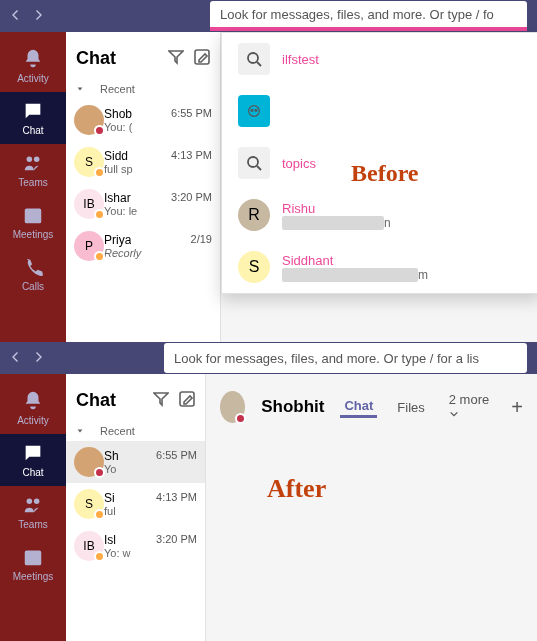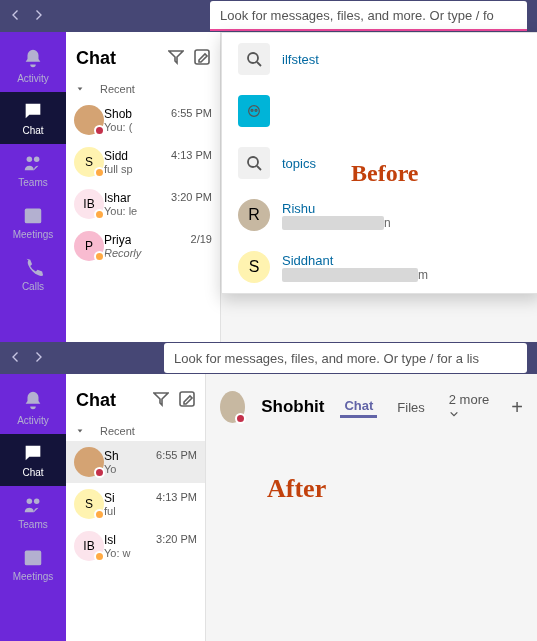--- a/index.html
+++ b/index.html
@@ -2,23 +2,23 @@
 <html><head>
 <meta charset="utf-8">
 <style>
   *{box-sizing:border-box;margin:0;padding:0;font-family:"Segoe UI",Arial,sans-serif}
   body{background:#fff;width:537px}
   .app{display:flex;flex-direction:column}
   .shot{position:relative;display:flex;background:#f3f2f1}
   .titlebar{height:32px;background:#464775;display:flex;align-items:center;padding:0 10px;gap:16px}
   .nav-arrows{display:flex;gap:10px;align-items:center}
   .nav-arrows svg{width:12px;height:12px;stroke:#c8c6e4;stroke-width:1.8;fill:none}
-  .search{flex:1;background:#fff;height:30px;border-radius:3px 3px 0 0;margin-left:150px;display:flex;align-items:center;padding:0 10px;color:#555;font-size:13px;overflow:hidden;white-space:nowrap;border-bottom:2px solid #ec4899}
+  .search{flex:1;background:#fff;height:30px;border-radius:3px 3px 0 0;margin-left:150px;display:flex;align-items:center;padding:0 10px;color:#555;font-size:13px;overflow:hidden;white-space:nowrap;border-bottom:4px solid #ec4899}
   .content{display:flex;height:310px}
-  .sidebar{width:66px;background:#6d28d9;display:flex;flex-direction:column;align-items:center;padding-top:8px}
+  .sidebar{width:66px;background:#7f1d1d;display:flex;flex-direction:column;align-items:center;padding-top:8px}
   .sb-item{width:100%;display:flex;flex-direction:column;align-items:center;gap:3px;padding:8px 0;color:#b3b0d0;font-size:10px;cursor:pointer}
   .sb-item.active{background:#14143a;color:#fff}
   .sb-item svg{width:22px;height:22px;fill:currentColor}
   .chatcol{width:155px;background:#fff;border-right:1px solid #e1e1e1;display:flex;flex-direction:column}
   .chat-hdr{display:flex;align-items:center;padding:16px 10px 10px;gap:10px}
   .chat-hdr h2{font-size:18px;font-weight:700;flex:1}
   .icon-btn svg{width:16px;height:16px;stroke:#616161;fill:none;stroke-width:1.6}
   .sect{font-size:11px;color:#616161;padding:4px 10px;display:flex;align-items:center;gap:16px}
   .sect svg{width:8px;height:8px;fill:#616161}
   .ci{display:flex;align-items:center;padding:6px 8px;cursor:pointer}
@@ -31,21 +31,21 @@
   .ci .pv{font-size:11px;color:#666;white-space:nowrap;overflow:hidden;text-overflow:ellipsis}
   .ci .pv.ital{font-style:italic}
   .presence{position:absolute;right:-1px;bottom:-1px;width:11px;height:11px;border-radius:50%;border:2px solid #fff}
   .main{flex:1;background:#f5f5f5;position:relative;padding:14px}
   .dropdown{position:absolute;top:0;left:0;right:-4px;background:#fff;box-shadow:0 6px 16px rgba(0,0,0,.18);border:1px solid #e1e1e1}
   .dd-item{display:flex;align-items:center;gap:12px;padding:10px 16px;cursor:pointer}
   .dd-ic{width:32px;height:32px;border-radius:4px;background:#f0f0f0;display:flex;align-items:center;justify-content:center;flex:0 0 32px}
   .dd-ic.round{border-radius:50%}
   .dd-ic svg{width:16px;height:16px;stroke:#555;fill:none;stroke-width:1.8}
   .dd-txt{font-size:13px;min-width:0;overflow:hidden}
-  .dd-txt .t{color:#0369a1}
+  .dd-txt .t{color:#ec4899}
   .dd-txt .s{color:#666;font-size:12px;white-space:nowrap;overflow:hidden;text-overflow:ellipsis}
   .redact{color:transparent;background:#d8d8d8;border-radius:2px}
   .anno{position:absolute;font-family:"Comic Sans MS",cursive;color:#c2410c;font-weight:700;font-size:24px;pointer-events:none}
   .chathdr2{display:flex;align-items:center;gap:16px;padding:2px 0}
   .chathdr2 .av{width:32px;height:32px;border-radius:50%;position:relative}
   .chathdr2 h3{font-size:17px;font-weight:700}
   .tab{font-size:13px;color:#555;padding:2px 4px;cursor:pointer}
   .tab.act{color:#6264a7;border-bottom:3px solid #6264a7;font-weight:600}
   .plus{margin-left:auto;font-size:20px;color:#555;cursor:pointer}
   .content2{height:270px}

